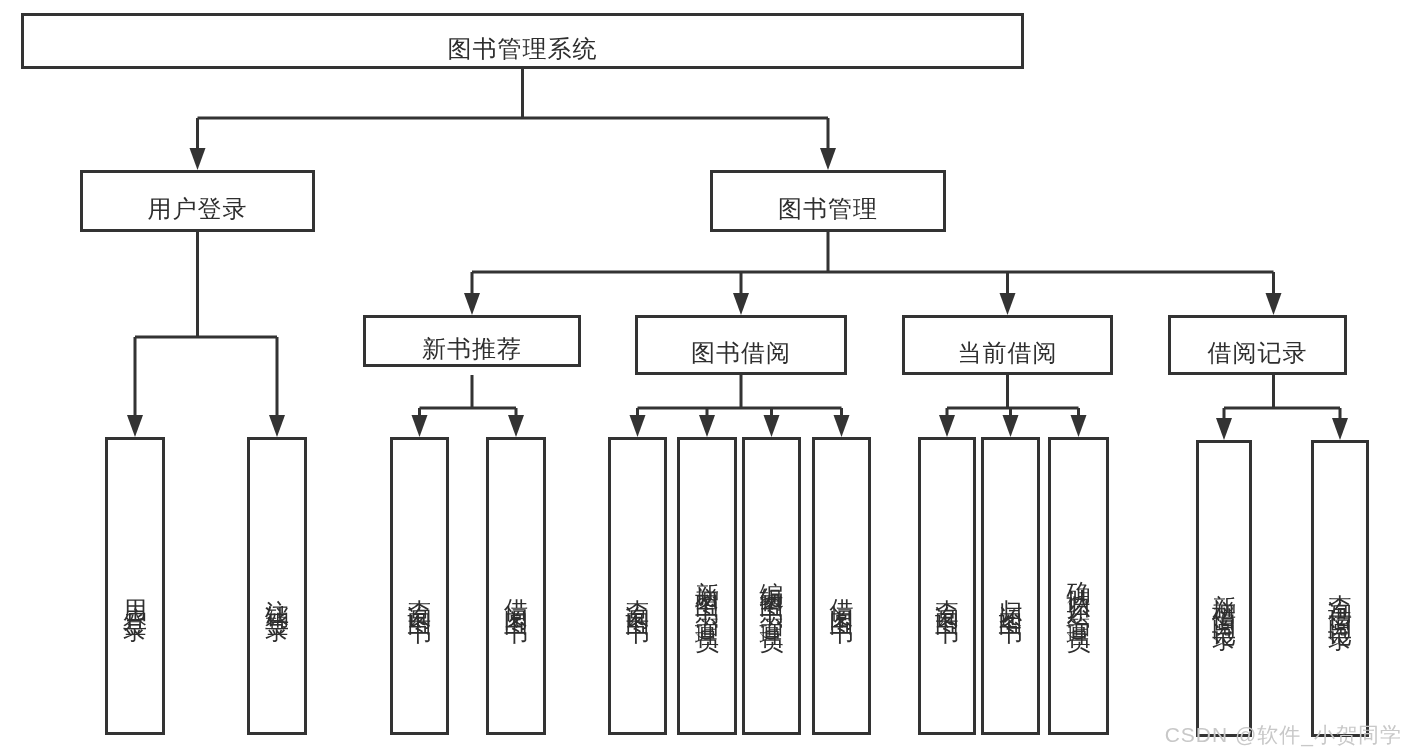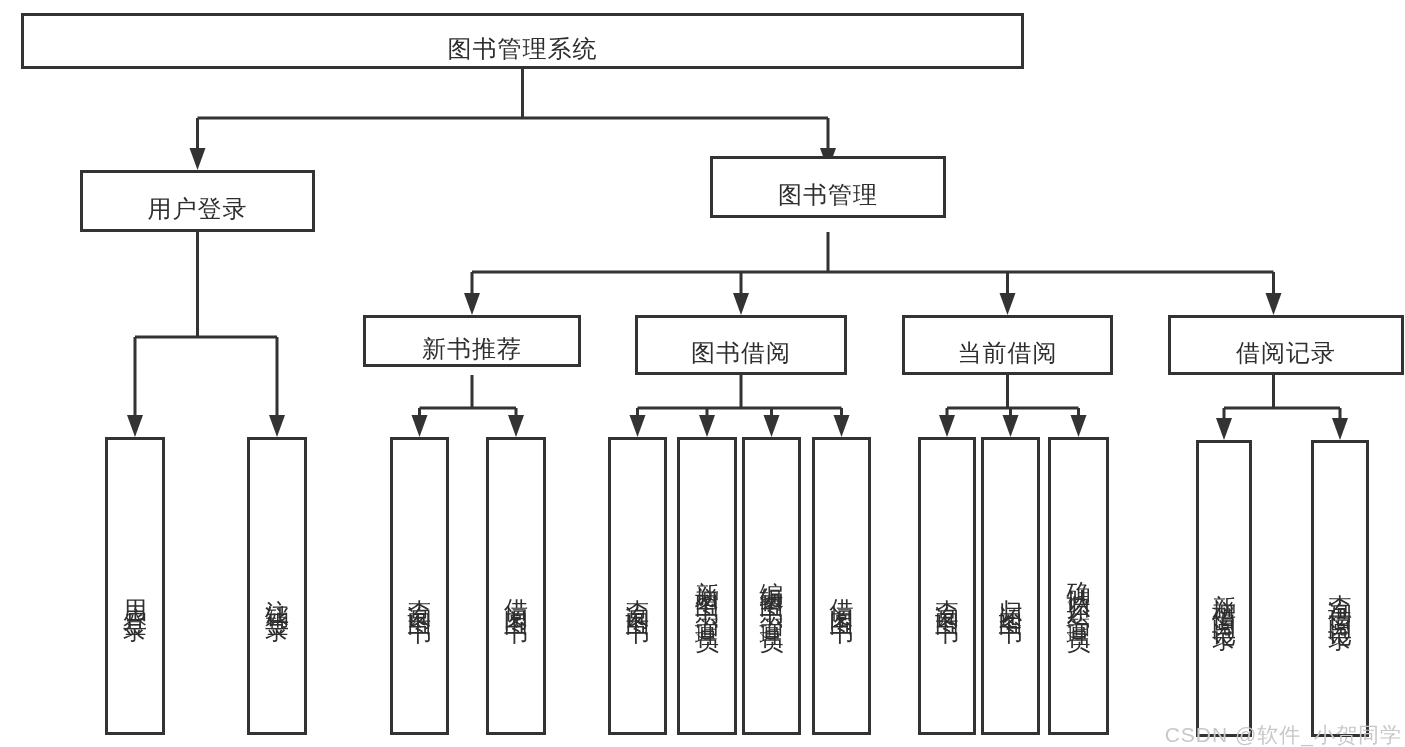--- a/index.html
+++ b/index.html
@@ -79,34 +79,34 @@
     </g>
   </svg>
 
   <div class="box" style="left:21px;top:13px;width:1003px;height:56px">
     <span class="lbl">图书管理系统</span>
   </div>
 
   <div class="box" style="left:80px;top:170px;width:235px;height:62px">
     <span class="lbl">用户登录</span>
   </div>
-  <div class="box" style="left:710px;top:156px;width:236px;height:62px">
+  <div class="box" style="left:710px;top:170px;width:236px;height:62px">
     <span class="lbl">图书管理</span>
   </div>
 
   <div class="box" style="left:363px;top:315px;width:218px;height:52px">
     <span class="lbl">新书推荐</span>
   </div>
   <div class="box" style="left:635px;top:315px;width:212px;height:60px">
     <span class="lbl">图书借阅</span>
   </div>
   <div class="box" style="left:902px;top:315px;width:211px;height:60px">
     <span class="lbl">当前借阅</span>
   </div>
-  <div class="box" style="left:1168px;top:315px;width:236px;height:60px">
+  <div class="box" style="left:1168px;top:315px;width:179px;height:60px">
     <span class="lbl">借阅记录</span>
   </div>
 
   <div class="box v" style="left:105px;top:437px;width:60px;height:298px">
     <span class="lbl">用户登录</span>
   </div>
   <div class="box v" style="left:247px;top:437px;width:60px;height:298px">
     <span class="lbl">注销登录</span>
   </div>
 

